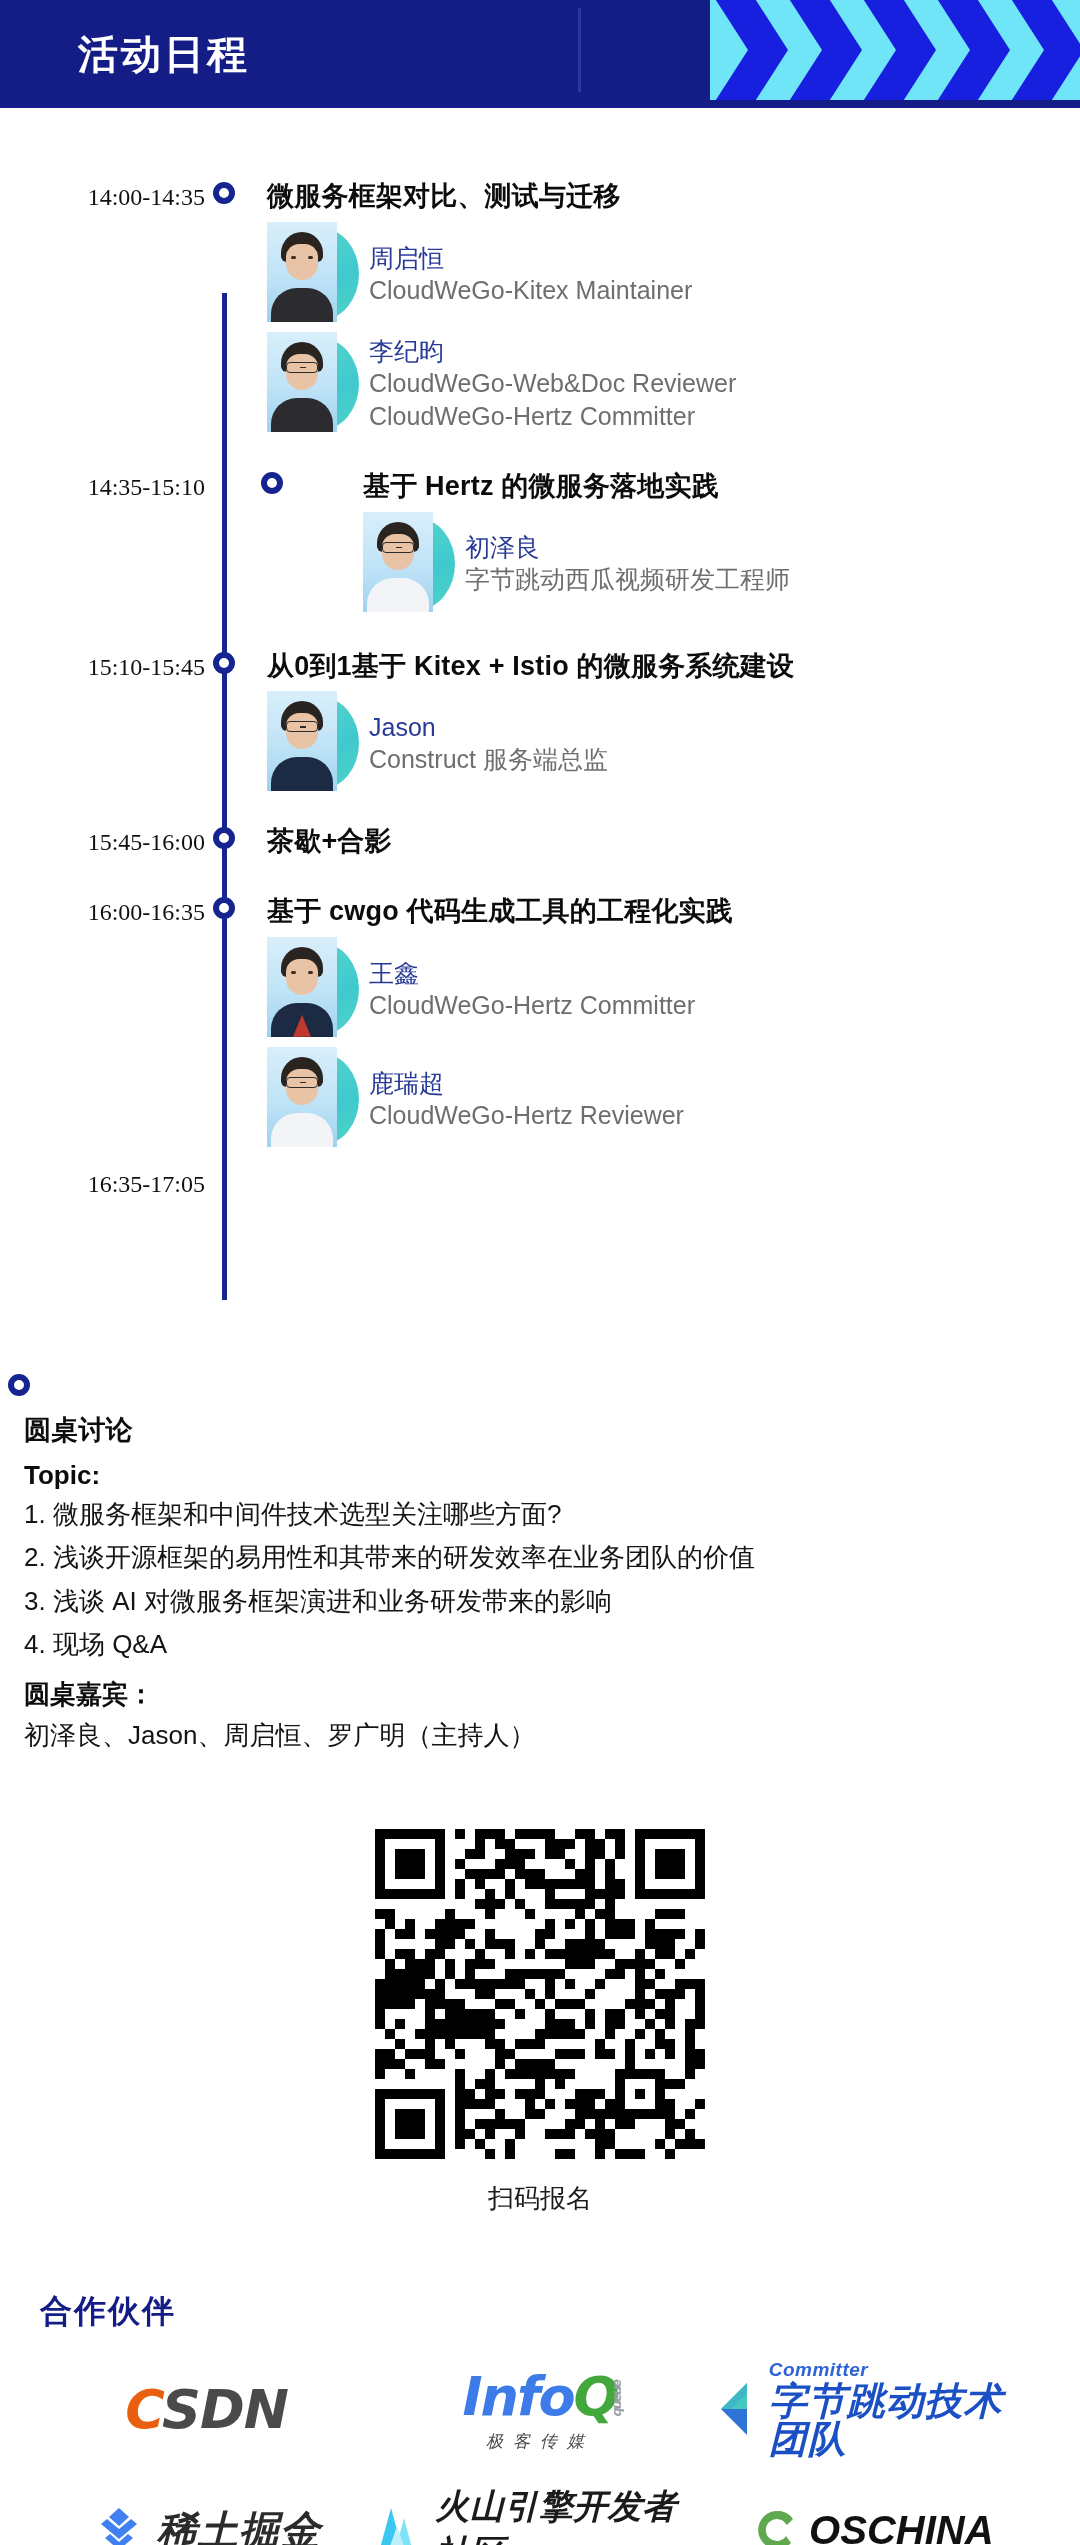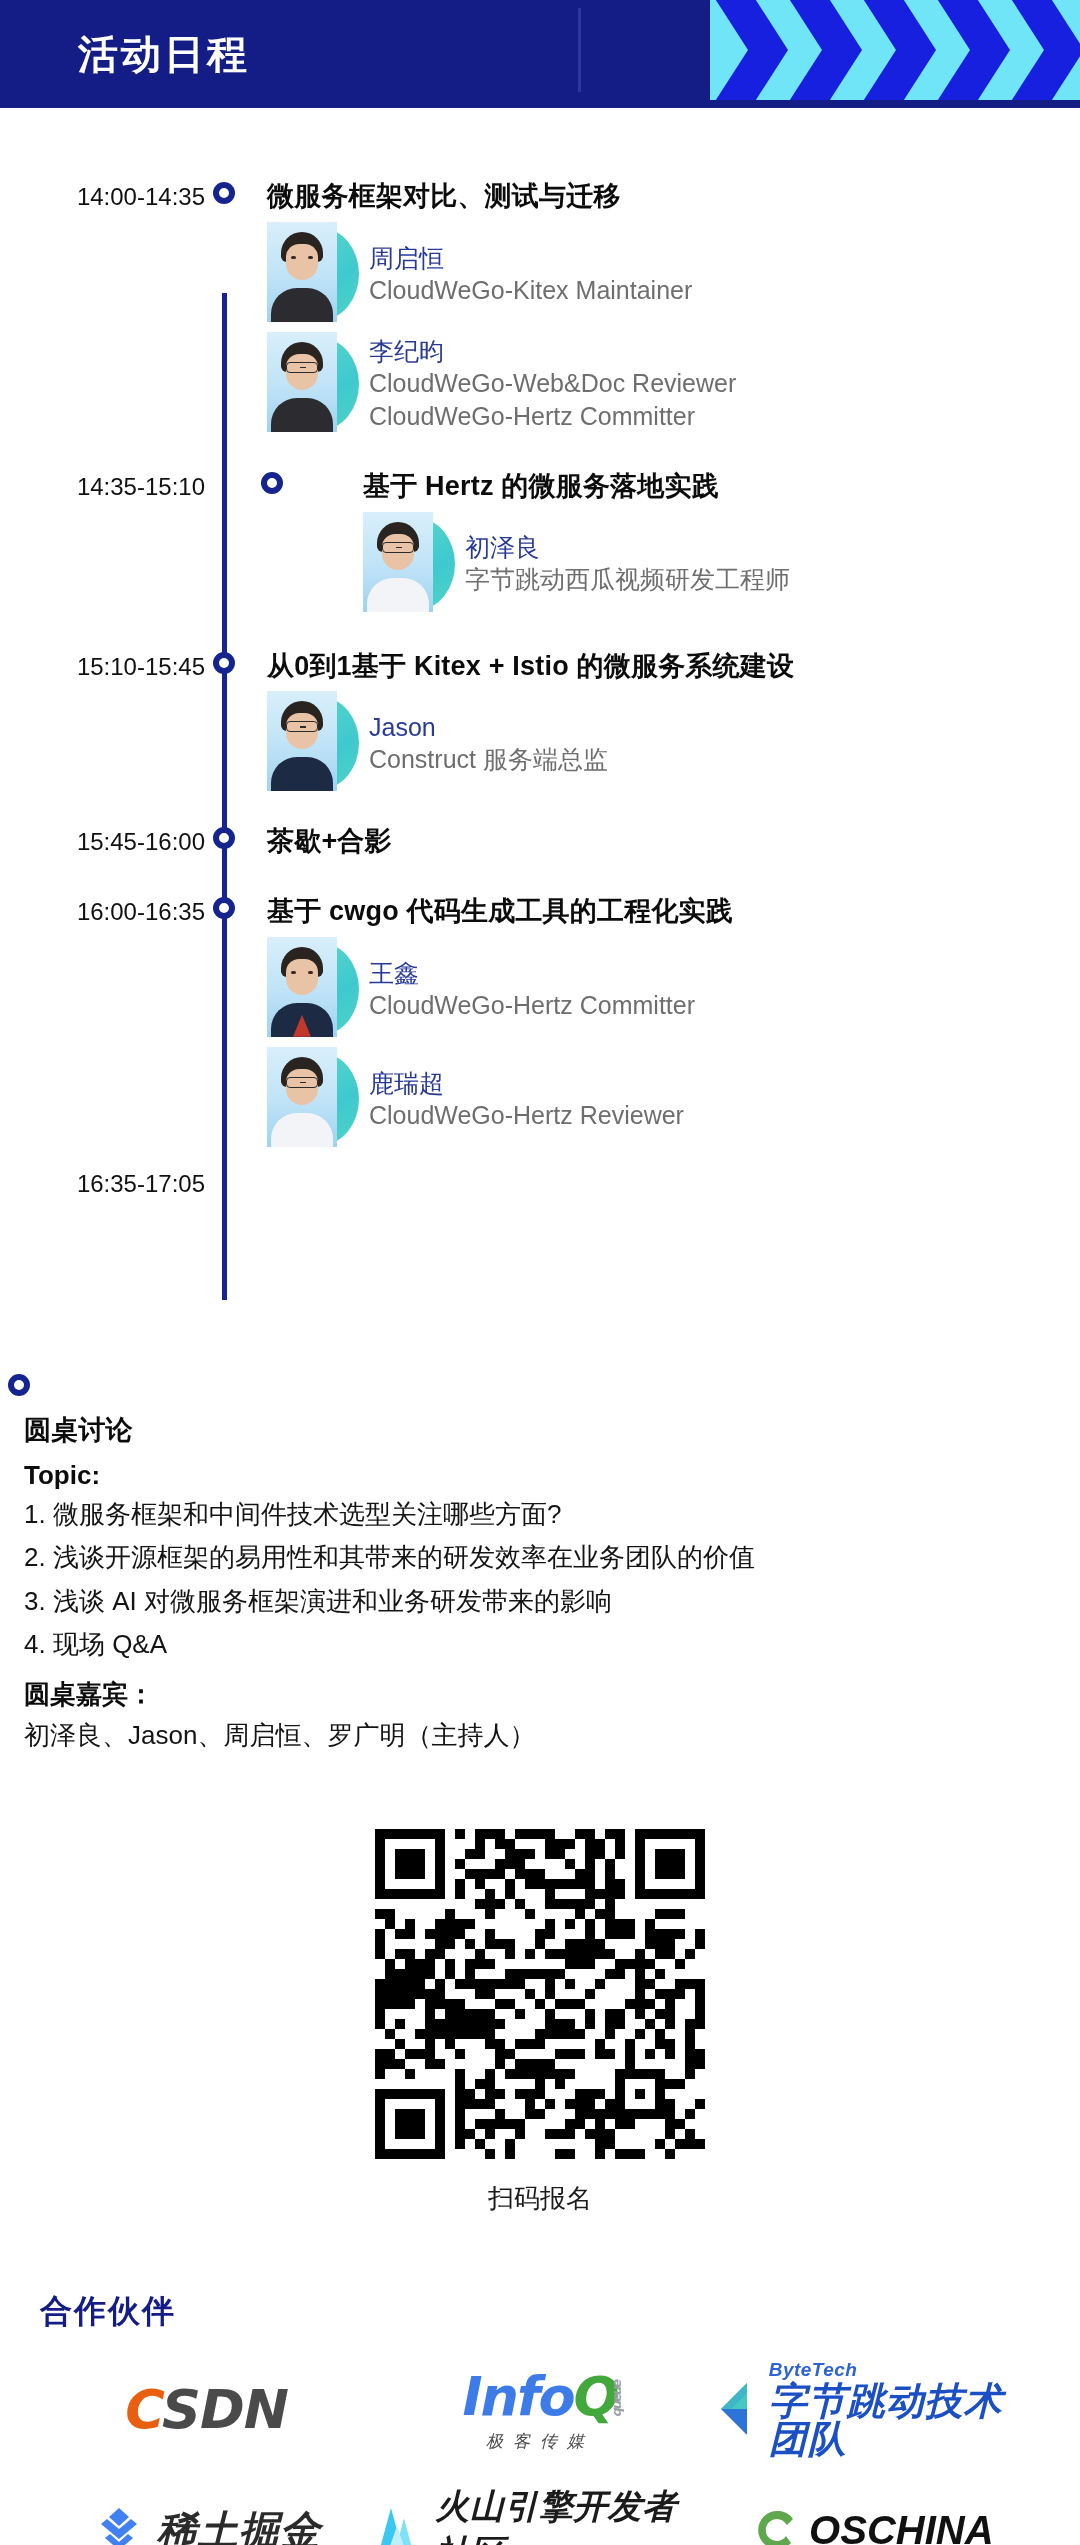--- a/index.html
+++ b/index.html
@@ -21,21 +21,21 @@
   .header-chevrons svg { display:block; width:370px; height:100px; }
 
   
   .timeline { position:relative; padding-top:30px; }
   .tl-line { position:absolute; left:241px; top:205px; width:5px; background:#16248F; }
 
   .row { position:relative; display:flex; align-items:flex-start; }
   .time {
     width:205px; flex:0 0 205px; text-align:right;
     font-size:24px; color:#111; line-height:1.1; padding-top:4px;
-    font-family:Liberation Sans, sans-serif;
+    font-family:Liberation Serif, serif;
   }
   .dot-col { width:38px; flex:0 0 38px; display:flex; justify-content:center; padding-top:2px; }
   .dot {
     width:22px; height:22px; border-radius:50%;
     border:6px solid #16248F; background:#ffffff; position:relative; z-index:3;
   }
   .content { flex:1; padding-left:24px; padding-right:20px; }
   .sess-title { font-size:27px; font-weight:bold; color:#0c0c0c; line-height:1.25; letter-spacing:.2px; }
 
   .speakers { margin-top:8px; }
@@ -885,21 +885,21 @@
       </div>
     </div>
     <div>
       <div class="bytetech">
         <svg class="mark" viewBox="0 0 52 56">
           <path d="M40 2 L14 28 L40 28 L40 2 Z" fill="#45C8C0"></path>
           <path d="M40 54 L14 28 L40 28 L40 54 Z" fill="#2E74D6"></path>
           <path d="M14 28 L40 2 L40 12 L24 28 Z" fill="#3FB7C8"></path>
         </svg>
         <div class="tx">
-          <div class="en">ByteTech</div>
+          <div class="en">Committer</div>
           <div class="cn">字节跳动技术团队</div>
         </div>
       </div>
     </div>
   </div>
 
   <div class="logo-row r2">
     <div>
       <div class="juejin">
         <svg class="mark" viewBox="0 0 52 48">

